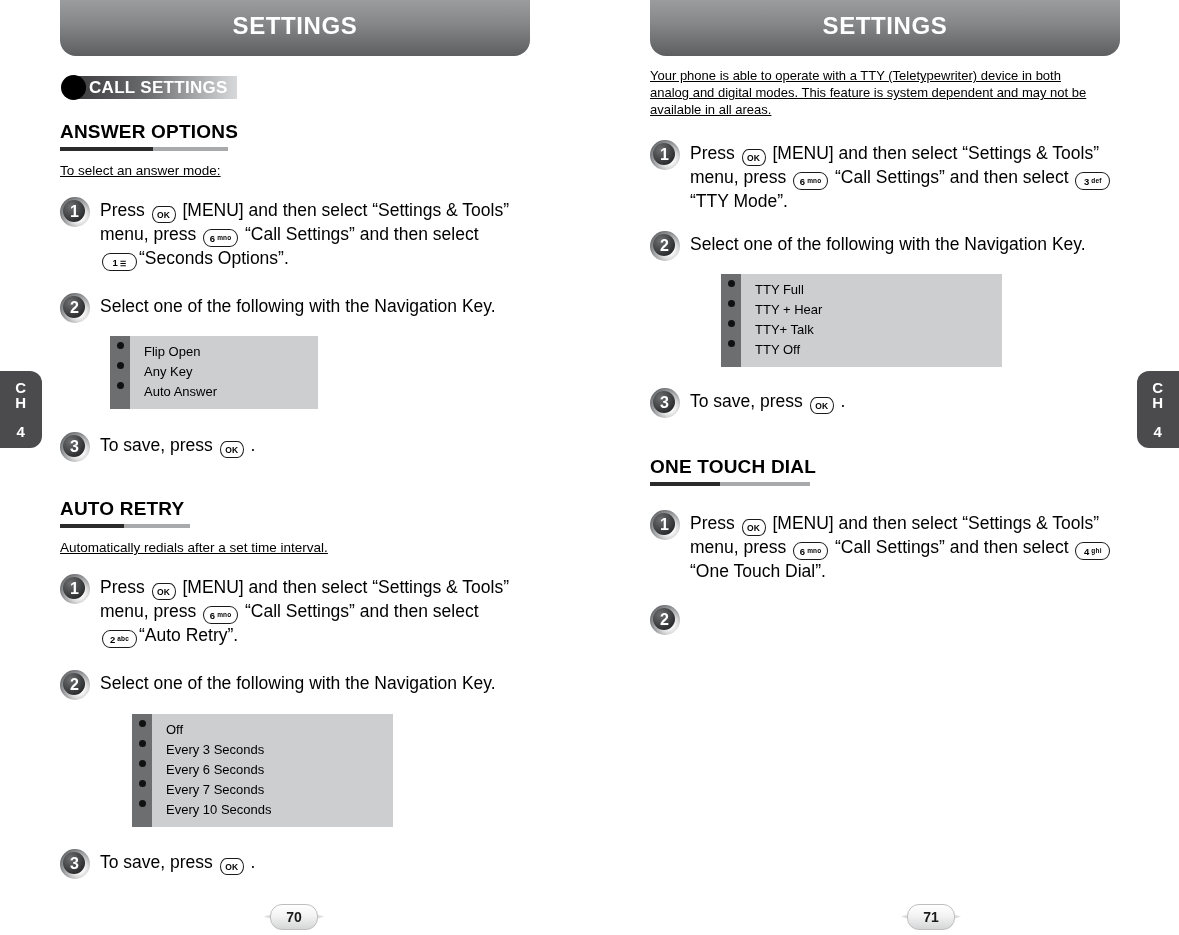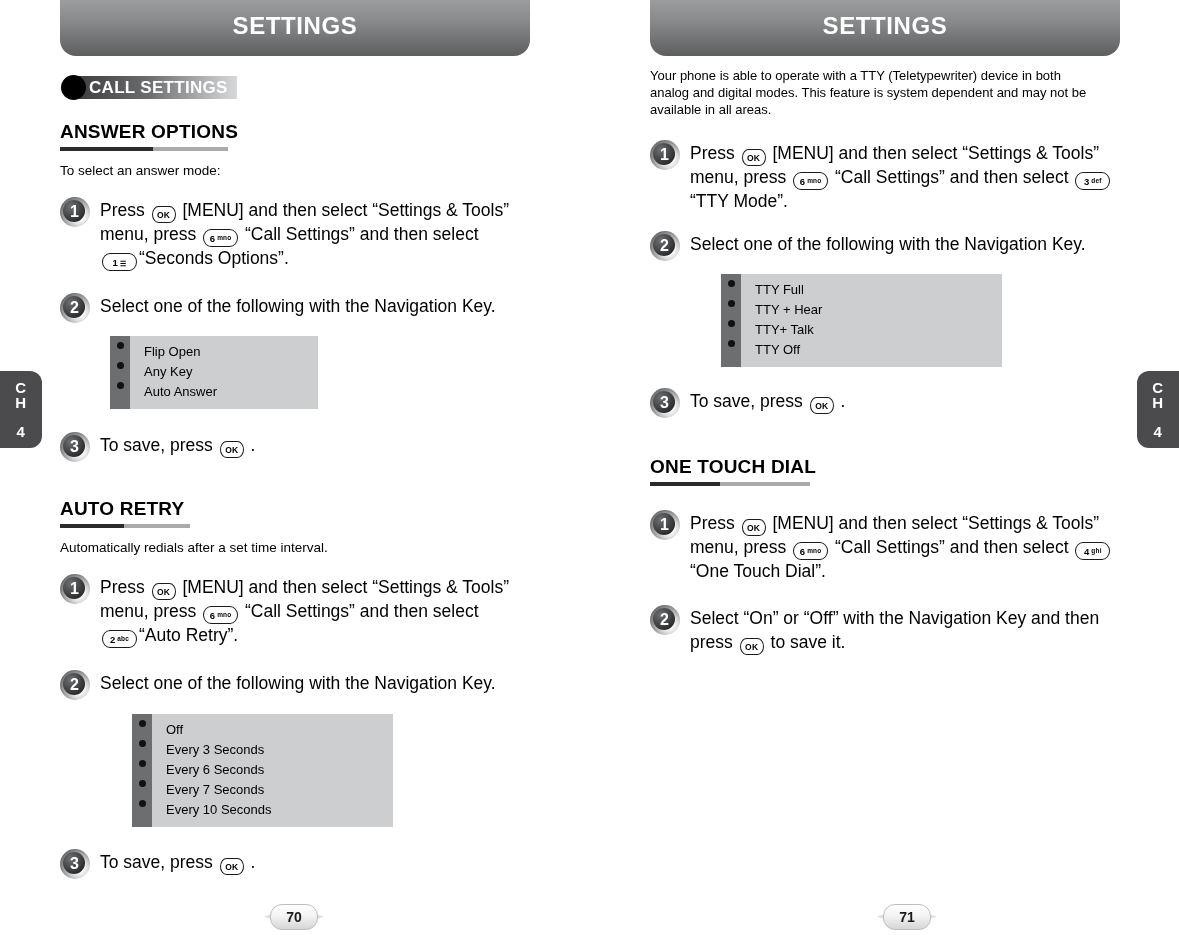--- a/index.html
+++ b/index.html
@@ -116,20 +116,21 @@
     margin-top: 4px;
     display: flex;
   }
   .rule .dark  { background: #2b2b2b; }
   .rule .light { background: #a9aaac; }
 
   .intro {
     font-size: 13.5px;
     line-height: 18px;
     margin-top: 11px;
+    text-decoration: underline;
   }
   .intro.small { font-size: 13px; line-height: 17px; }
 
   
   .step {
     display: flex;
     align-items: flex-start;
     margin-top: 17px;
   }
   .step .badge {
@@ -266,21 +267,21 @@
     position: absolute;
     top: 9px;
     width: 14px;
     height: 9px;
     background: linear-gradient(to bottom, #f2f2f2, #c9cacb);
     z-index: 1;
   }
   .pagenum .wing.l { left: 9px;  clip-path: polygon(0% 50%, 100% 0%, 100% 100%); }
   .pagenum .wing.r { right: 9px; clip-path: polygon(100% 50%, 0% 0%, 0% 100%); }
   .pagenum.left  { left: 255px; }
-  .pagenum.right { left: 868px; }
+  .pagenum.right { left: 892px; }
 </style>
 </head>
 <body>
 
 <div class="ch-tab left">
   <span class="ch-letters">
     <span>C</span><br>
     <span>H</span>
   </span>
   <span class="ch-num">4</span>
@@ -473,23 +474,20 @@
       <span>Press </span><span class="key ok">OK</span>
       <span>[MENU] and then select “Settings &amp; Tools” menu, press </span><span class="key num"><span>6</span><span class="sub">mno</span></span>
       <span>“Call Settings” and then select </span><span class="key num"><span>4</span><span class="sub">ghi</span></span><span>“One Touch Dial”.</span>
     </div>
   </div>
 
   <div class="step" style="margin-top:22px">
     <span class="badge">
       <span class="num">2</span>
     </span>
-    <div class="body" style="width:425px">
-      <span>Select “On” or “Off” with the Navigation Key and then press </span><span class="key ok">OK</span><span> to save it.</span>
-    </div>
   </div>
 
 </div>
 
 <div class="pagenum left">
   <span class="wing l"></span>
   <span class="wing r"></span>
   <span class="pill">70</span>
 </div>
 

